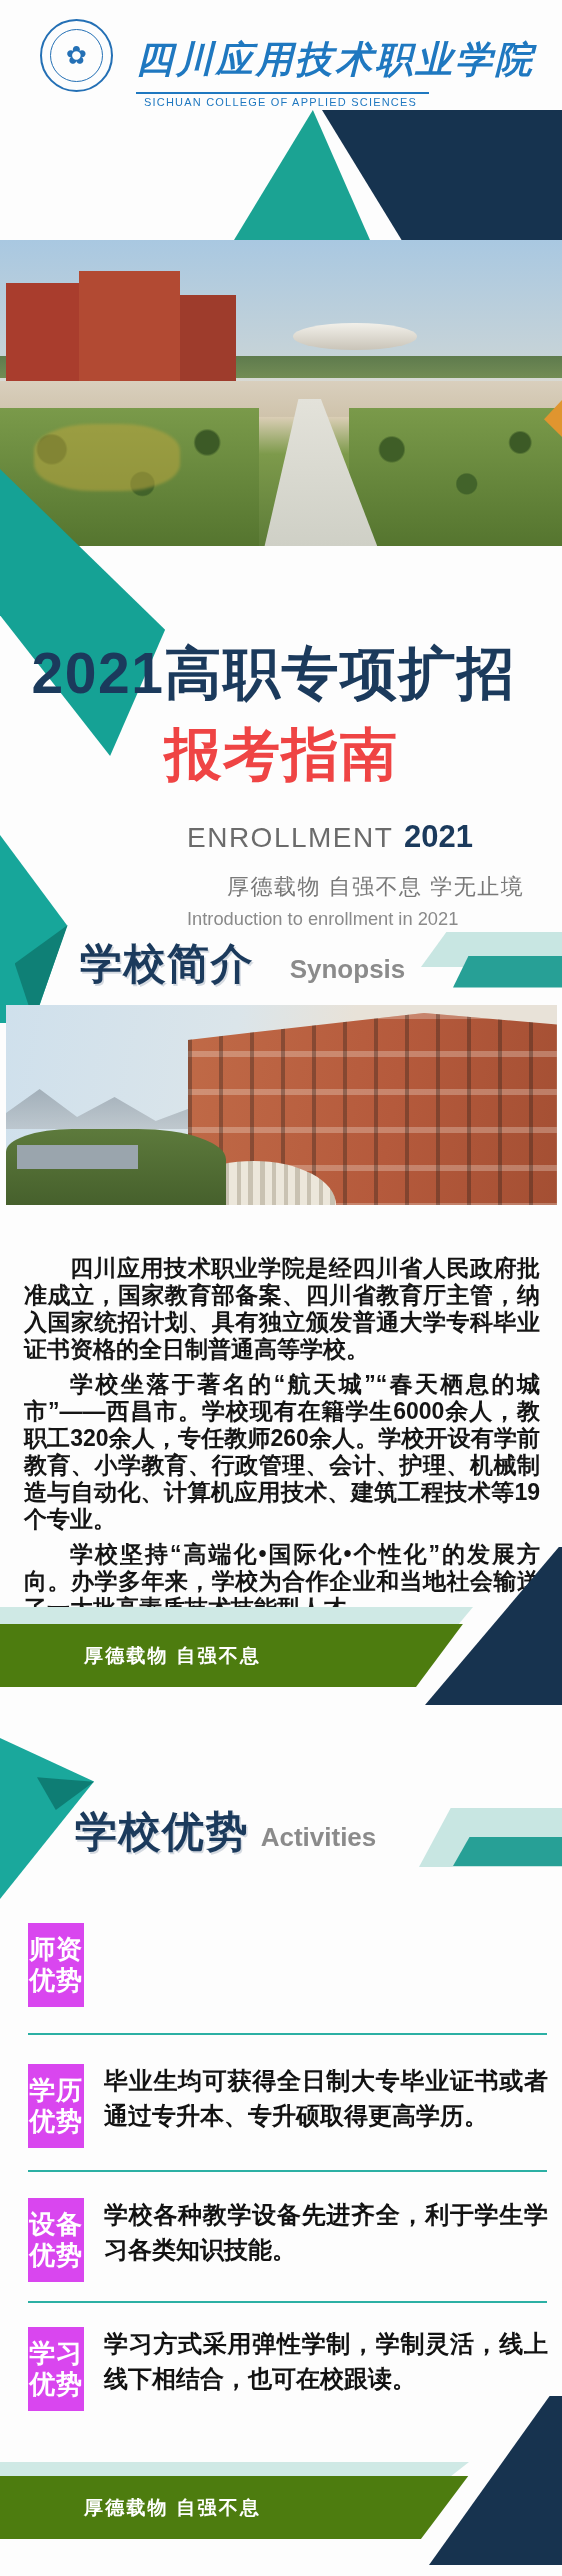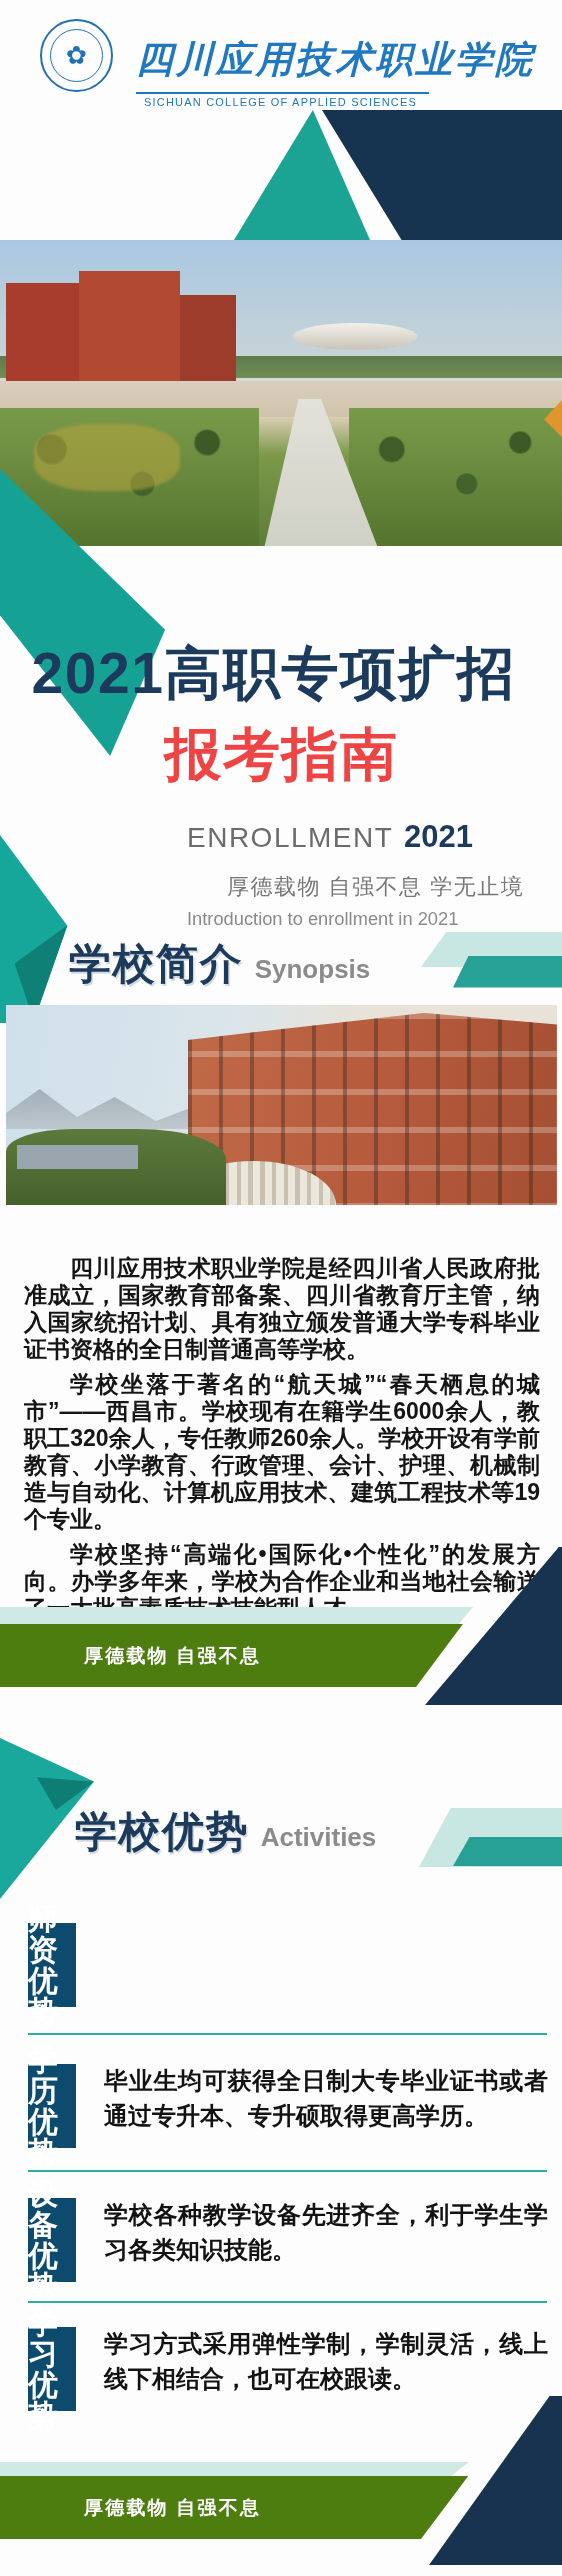--- a/index.html
+++ b/index.html
@@ -66,21 +66,21 @@
   .cover-intro{left:187px;top:908px;width:337px;font-size:18.3px;color:#8a8a8a;}
 
   
   .wedge-small{left:0;top:835px;width:67px;height:188px;background:#17a69a;
     clip-path:polygon(0 0,100% 48%,50% 100%,0 100%);}
   .wedge-small-dark{left:14.7px;top:925px;width:53px;height:96px;background:#0f8076;
     clip-path:polygon(100% 0,36% 100%,0 40%);}
   .sec-title{font-size:42px;font-weight:900;color:#1b3a5c;letter-spacing:1.5px;
     text-shadow:1.5px 2.2px 0 rgba(27,58,92,.18);}
   .sec-sub{font-size:26px;color:#8b8b8b;margin-left:11.7px;font-weight:bold;}
-  .sec1-text{left:69px;top:936px;display:flex;align-items:baseline;}
+  .sec1-text{left:80px;top:936px;display:flex;align-items:baseline;gap:24px;}
   .ribbon-pale1{left:421px;top:932px;width:141px;height:35px;background:#c8e6e2;
     clip-path:polygon(18% 0,100% 0,100% 100%,0 100%);}
   .ribbon-teal1{left:453px;top:956px;width:110px;height:31.5px;background:#27a096;
     clip-path:polygon(14% 0,100% 0,100% 100%,0 100%);}
 
   .arrow-big{left:0;top:1738px;width:94px;height:161px;background:#1aa89c;
     clip-path:polygon(0 0,100% 27%,0 100%);}
   .arrow-dark{left:37px;top:1776px;width:57px;height:34px;background:#0e7d74;
     clip-path:polygon(0 4%,100% 17%,33% 100%);}
   .sec2-text{left:75px;top:1804px;display:flex;align-items:baseline;}
@@ -124,22 +124,22 @@
     clip-path:polygon(97% 0,100% 0,100% 100%,0 100%);}
 
   .strip2{left:0;top:2462px;width:469px;height:14.7px;clip-path:polygon(0 0,100% 0,96% 100%,0 100%);}
   .band2{left:0;top:2476px;width:473px;height:63px;padding-left:84px;box-sizing:border-box;
     clip-path:polygon(0 0,99% 0,89% 100%,0 100%);}
   .tri-navy2{left:429px;top:2396px;width:134px;height:169px;background:#17334f;
     clip-path:polygon(90% 0,100% 0,100% 100%,0 100%);}
 
   
   .adv-item{left:0;width:563px;height:86px;}
-  .badge{position:absolute;left:28px;top:0;width:48px;height:84px;background:#0c4a6e;
-    color:#fff;font-size:30px;font-weight:bold;line-height:31px;letter-spacing:0.7px;
+  .badge{position:absolute;left:28px;top:0;width:56px;height:84px;background:#d946ef;
+    color:#fff;font-size:26px;font-weight:bold;line-height:31px;letter-spacing:0.7px;
     display:flex;flex-direction:column;align-items:center;justify-content:center;}
   .adv-text{position:absolute;left:104px;top:-1.5px;width:444px;font-size:24px;line-height:35px;
     font-weight:bold;color:#121212;text-align:justify;}
   .divider{left:28px;width:519px;height:2.2px;background:#2cb0a4;}
 </style>
 </head>
 <body>
 
 <div id="page">
 

